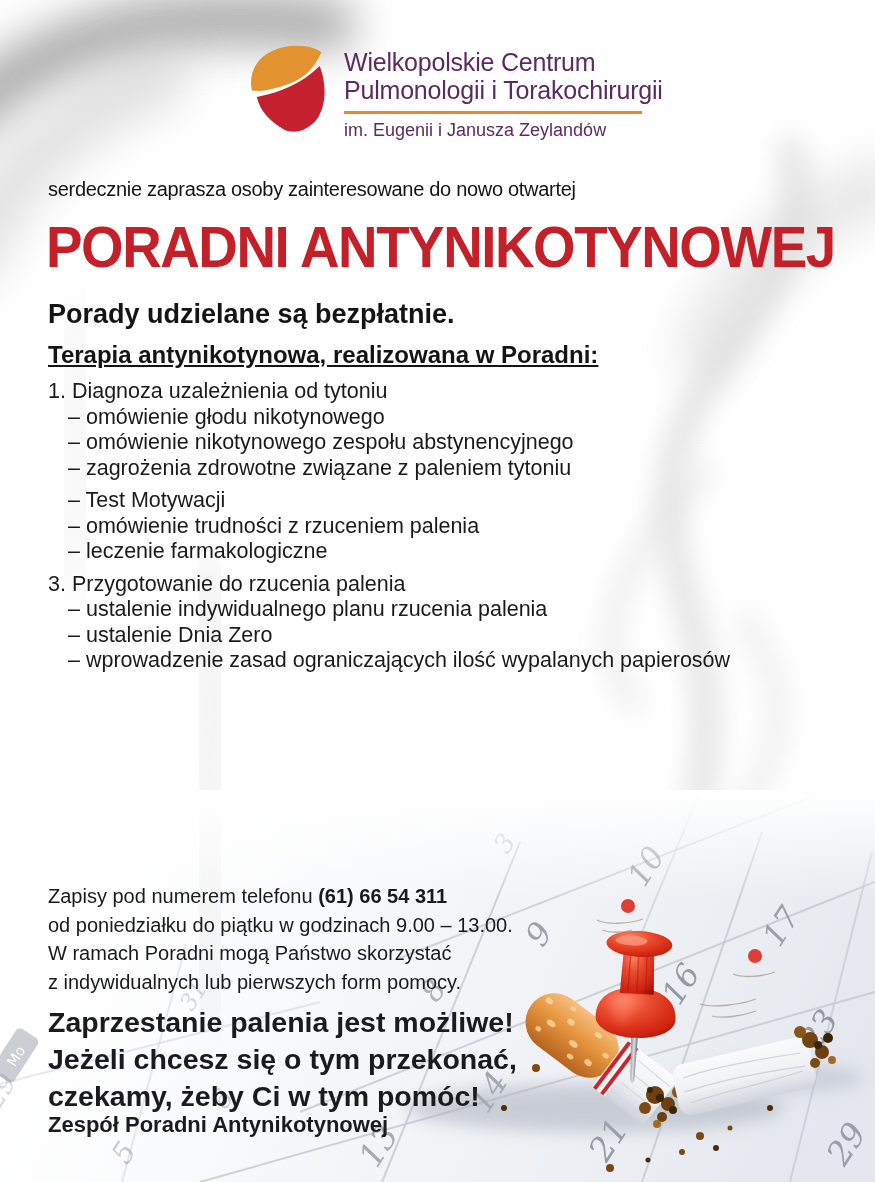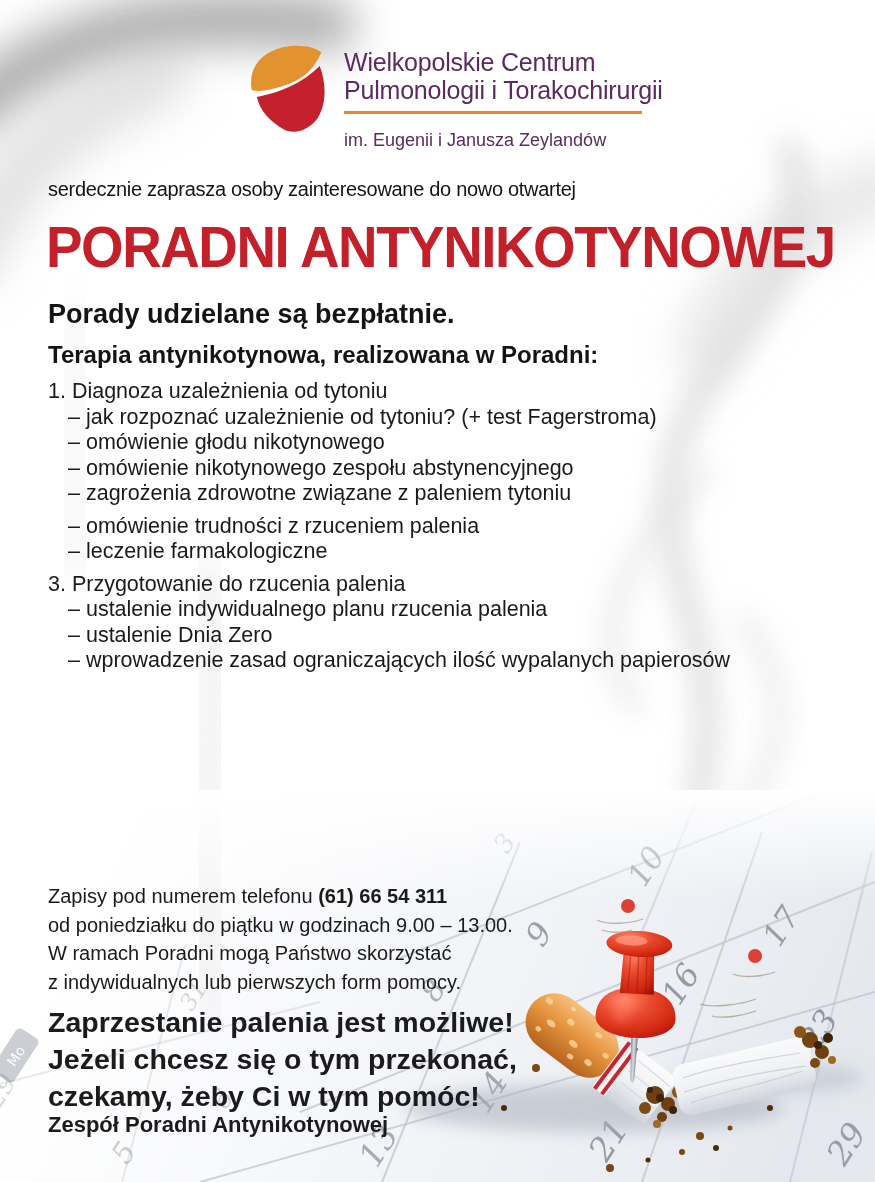--- a/index.html
+++ b/index.html
@@ -10,27 +10,27 @@
   .layer{position:absolute;left:0;top:0;width:875px;height:1182px;pointer-events:none;}
   .photo-svg{position:absolute;left:0;top:790px;width:875px;height:392px;pointer-events:none;}
   .content{position:absolute;left:0;top:0;width:875px;height:934px;}
 
   
   .logo{position:absolute;left:244px;top:42px;display:flex;align-items:flex-start;}
   .logo-mark{width:86px;height:98px;flex:0 0 auto;}
   .logo-text{margin-left:14px;padding-top:6px;}
   .logo-name{font-size:25px;line-height:28px;color:#5b2a60;letter-spacing:-0.2px;font-weight:normal;}
   .logo-rule{width:298px;height:3px;background:#e8872c;margin-top:7px;}
-  .logo-sub{font-size:18px;line-height:20px;color:#5b2a60;margin-top:16px;}
+  .logo-sub{font-size:18px;line-height:20px;color:#5b2a60;margin-top:6px;}
 
   .intro{position:absolute;left:48px;top:178px;width:800px;font-size:20px;letter-spacing:-0.3px;color:#141414;white-space:nowrap;}
   .main-title{position:absolute;left:46px;top:214px;font-size:57px;font-weight:bold;letter-spacing:-1.5px;
     color:#c32029;white-space:nowrap;transform:scaleX(0.96);transform-origin:left top;}
   .free-notice{position:absolute;left:48px;top:299px;font-size:27px;font-weight:bold;color:#141414;}
-  .therapy-heading{position:absolute;left:48px;top:341px;font-size:24px;font-weight:bold;color:#141414;}
+  .therapy-heading{position:absolute;left:48px;top:341px;font-size:24px;font-weight:bold;color:#141414;text-decoration:underline;}
 
   .sections{position:absolute;left:48px;top:379px;width:770px;font-size:21.5px;line-height:25.5px;color:#1a1a1a;}
   .section{margin-bottom:7px;}
   .section-heading{white-space:nowrap;}
   .section-item{padding-left:20px;white-space:nowrap;}
 
   .contact{position:absolute;left:48px;top:882px;width:620px;font-size:20px;line-height:28.5px;color:#1a1a1a;}
   .contact .phone{font-weight:bold;}
 
   .closing{position:absolute;left:48px;top:1004px;width:560px;font-size:28.5px;line-height:37px;font-weight:bold;color:#1b1b1d;}
@@ -245,26 +245,26 @@
     </div>
 
     <div class="intro">serdecznie zaprasza osoby zainteresowane do nowo otwartej</div>
     <div class="main-title">PORADNI ANTYNIKOTYNOWEJ</div>
     <div class="free-notice">Porady udzielane są bezpłatnie.</div>
     <div class="therapy-heading">Terapia antynikotynowa, realizowana w Poradni:</div>
 
     <div class="sections">
       <div class="section">
         <div class="section-heading">1. Diagnoza uzależnienia od tytoniu</div>
-        <div class="section-item">– jak rozpoznać uzależnienie od tytoniu? (+ test Fagerstroma)</div>
         <div class="section-item">– omówienie głodu nikotynowego</div>
         <div class="section-item">– omówienie nikotynowego zespołu abstynencyjnego</div>
         <div class="section-item">– zagrożenia zdrowotne związane z paleniem tytoniu</div>
       </div>
       <div class="section">
+        <div class="section-item">– Test Motywacji</div>
         <div class="section-item">– omówienie trudności z rzuceniem palenia</div>
         <div class="section-item">– leczenie farmakologiczne</div>
       </div>
       <div class="section">
         <div class="section-heading">3. Przygotowanie do rzucenia palenia</div>
         <div class="section-item">– ustalenie indywidualnego planu rzucenia palenia</div>
         <div class="section-item">– ustalenie Dnia Zero</div>
         <div class="section-item">– wprowadzenie zasad ograniczających ilość wypalanych papierosów</div>
       </div>
     </div>

